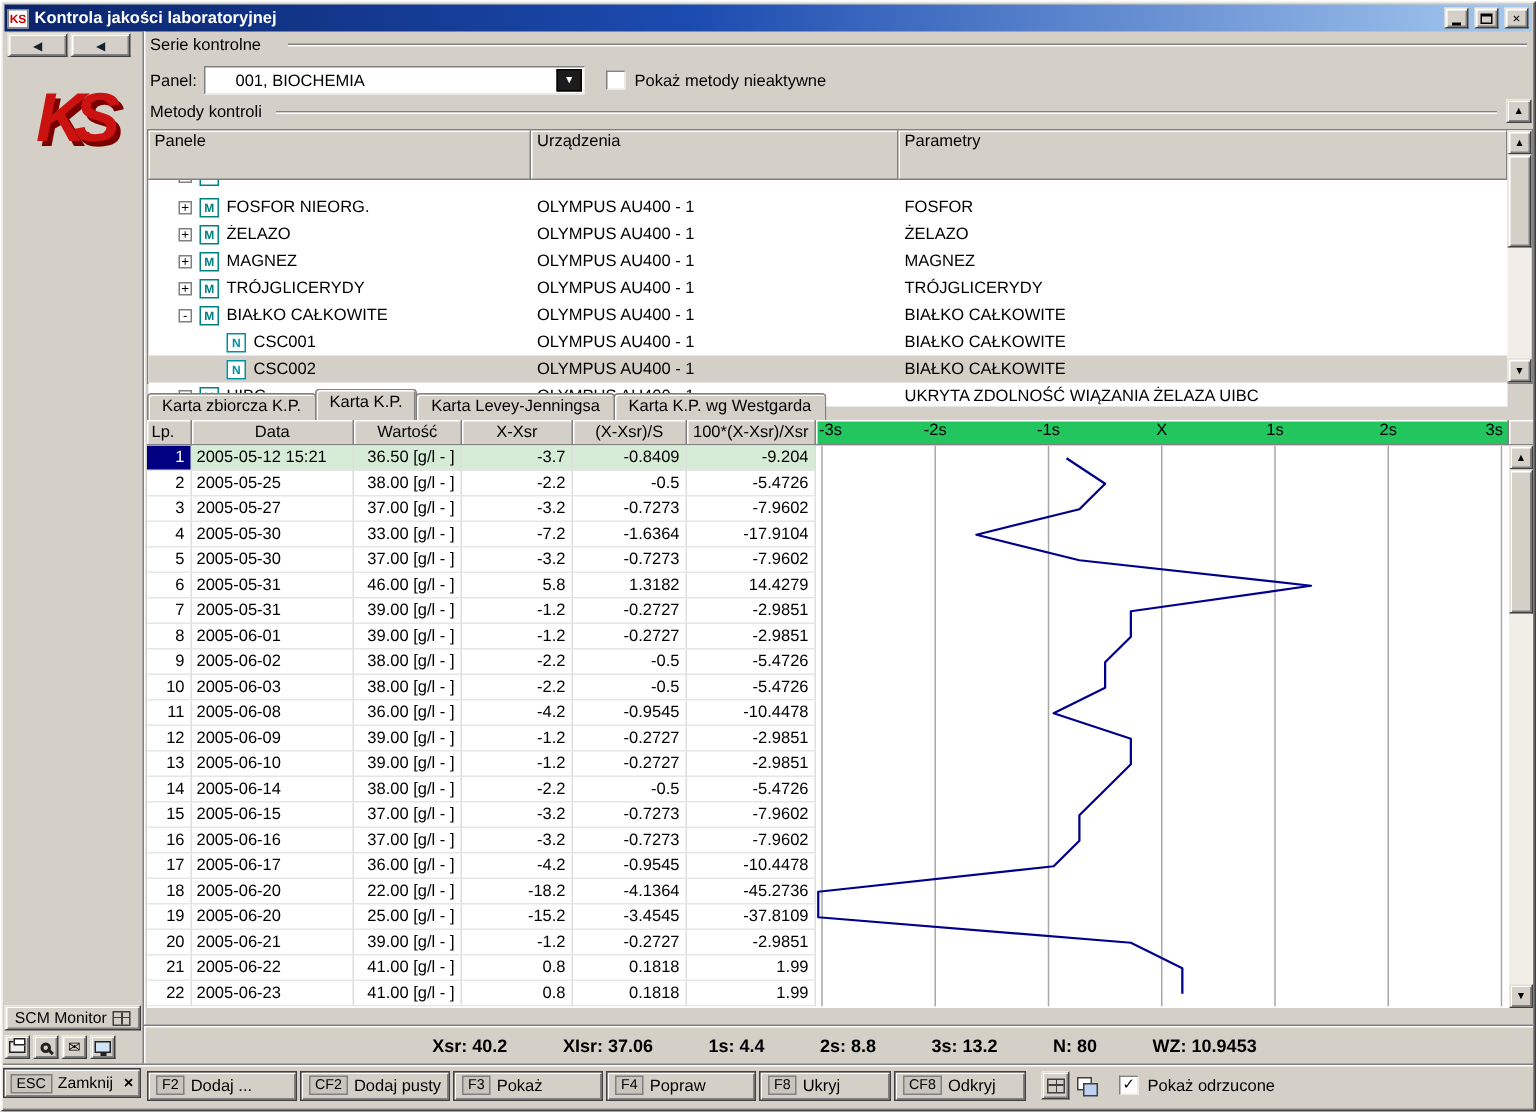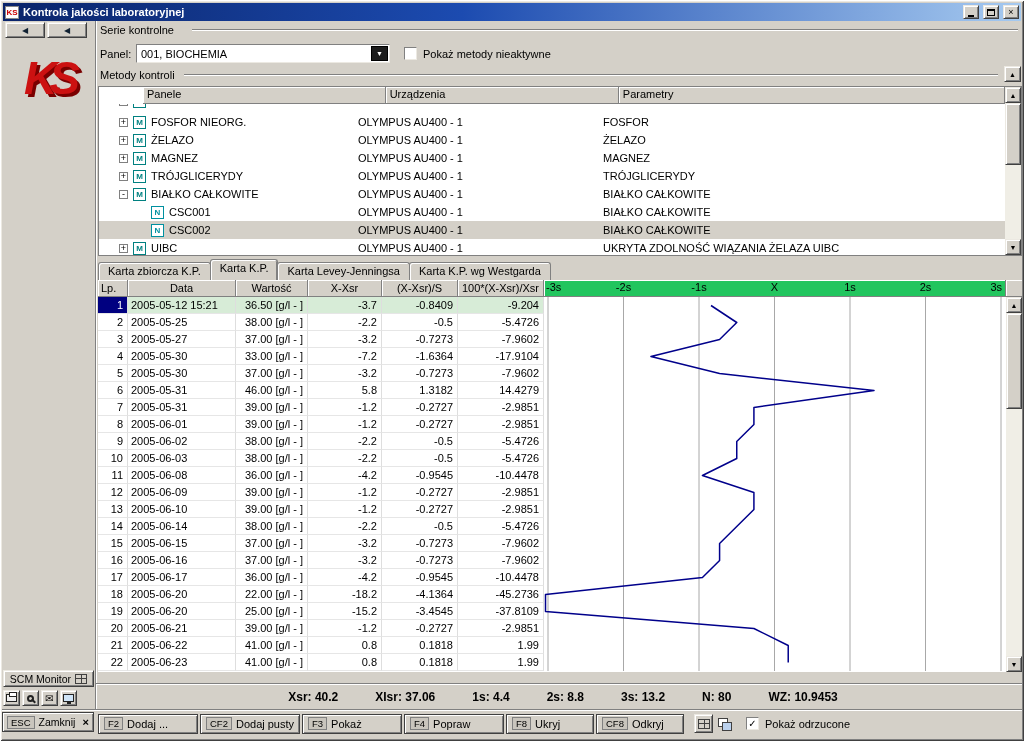--- a/index.html
+++ b/index.html
@@ -44,29 +44,29 @@
   .ic-grid{width:12px;height:10px;border:1px solid #404040;
     background:linear-gradient(to right,transparent 5px,#404040 5px,#404040 6px,transparent 6px),
                linear-gradient(to bottom,transparent 3px,#404040 3px,#404040 4px,transparent 4px);}
   .ic-casc{position:relative;width:13px;height:12px;}
   .ic-casc:before{content:"";position:absolute;left:0;top:0;width:8px;height:7px;border:1px solid #404040;background:#fff;}
   .ic-casc:after{content:"";position:absolute;left:4px;top:4px;width:8px;height:7px;border:1px solid #404040;background:#bcd2ee;}
   
   .caption{position:absolute;font-size:11px;color:#000;}
   .gline{position:absolute;height:2px;border-top:1px solid #808080;border-bottom:1px solid #fff;}
   
-  .combo{position:absolute;left:136px;top:44px;width:254px;height:19px;font-size:11px;line-height:16px;padding:1px 20px 0 4px;white-space:nowrap;}
+  .combo{position:absolute;left:136px;top:44px;width:254px;height:19px;font-size:11px;line-height:16px;padding:1px 20px 0 20px;white-space:nowrap;}
   .combo-btn{position:absolute;right:1px;top:1px;width:17px;height:15px;background:#1c1c1c;color:#fff;font-size:7px;
     display:flex;align-items:center;justify-content:center;border:1px solid #000;}
   .cb{width:13px;height:13px;background:#fff;border:1px solid;border-color:#808080 #ece9e2 #ece9e2 #808080;
     display:flex;align-items:center;justify-content:center;font-size:10px;font-weight:bold;color:#000;}
   .upbtn{position:absolute;left:1004px;top:66px;width:17px;height:16px;font-size:7px;display:flex;align-items:center;justify-content:center;}
   
   .tree{position:absolute;left:98px;top:86px;width:924px;height:170px;background:#fff;border:1px solid #808080;}
-  .tree-header{display:flex;width:906px;height:17px;padding-left:44px;}
+  .tree-header{display:flex;width:906px;height:33px;}
   .th{background:#d4d0c8;border-right:1px solid #808080;border-bottom:1px solid #808080;
       box-shadow:inset 1px 1px 0 #fff;font-size:11px;line-height:15px;padding-left:4px;overflow:hidden;}
   .thc0{width:255px}.thc1{width:245px}.thc2{width:406px}
   .tree-body{position:relative;width:906px;height:151px;overflow:hidden;background:#fff;}
   .tr-row{position:relative;height:18px;display:flex;align-items:center;font-size:11px;white-space:nowrap;}
   .tr-row.tsel{background:#d4d0c8;}
   .expbox{width:9px;height:9px;border:1px solid #808080;background:#fff;font-size:9px;line-height:7px;text-align:center;margin-right:5px;flex:none;color:#000;}
   .ticon{width:13px;height:13px;border:1px solid #008080;background:#fff;color:#008080;font-size:8px;font-weight:bold;
     display:flex;align-items:center;justify-content:center;margin-right:5px;flex:none;}
   .ticon.in{border-color:#0090a0;color:#0090a0;}

